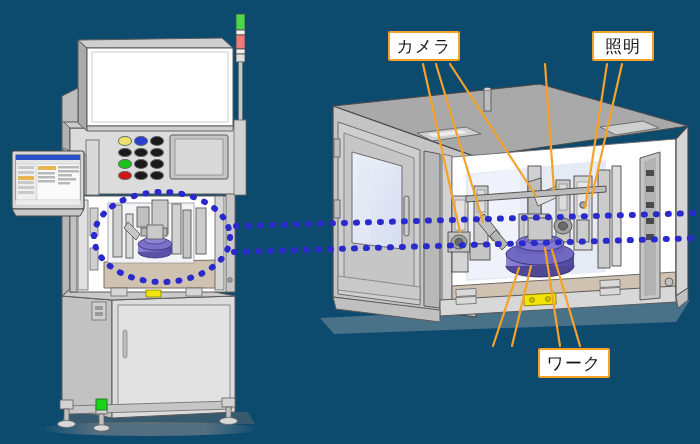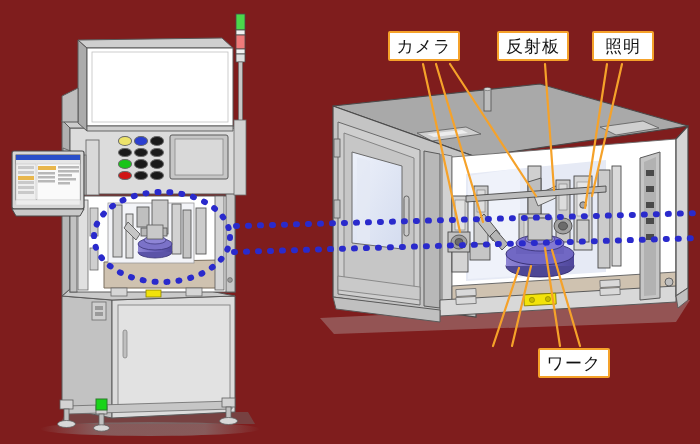--- a/index.html
+++ b/index.html
@@ -1,18 +1,18 @@
 <!DOCTYPE html>
 <html><head>
 <meta charset="utf-8">
 <style>
   html,body{margin:0;padding:0;background:#ffffff;}
   body{width:700px;height:444px;overflow:hidden;
        font-family:"DejaVu Sans","Liberation Sans",sans-serif;}
-  #stage{position:relative;width:700px;height:444px;background:#7f1d1d;}
+  #stage{position:relative;width:700px;height:444px;background:#0c4a6e;}
   #stage svg{position:absolute;left:0;top:0;}
 
   
   .callout{position:absolute;background:#ffffff;border:2.5px solid #F5A22A;
            border-radius:2px;display:flex;align-items:center;justify-content:center;
            font-size:17px;color:#111;line-height:1;letter-spacing:1px;
            font-family:"DejaVu Sans","Liberation Sans",sans-serif;
            white-space:nowrap;box-sizing:border-box;z-index:40;}
 </style>
 </head>
@@ -328,23 +328,20 @@
 
       <path d="M560 346 L545 248"></path>
       <path d="M580 346 L552 250"></path>
     </g>
   </svg>
 
   <div class="callout" style="left:388px; top:31px; width:72px; height:30px;">
     <span>カメラ</span>
   </div>
 
-  <div class="callout" style="left:497px; top:31px; width:72px; height:30px;">
-    <span>反射板</span>
-  </div>
 
   <div class="callout" style="left:592px; top:31px; width:62px; height:30px;align-items:center;">
     <span>照明</span>
   </div>
 
 
   <div class="callout" style="left:538px; top:348px; width:72px; height:30px;">
     <span>ワーク</span>
   </div>
 

